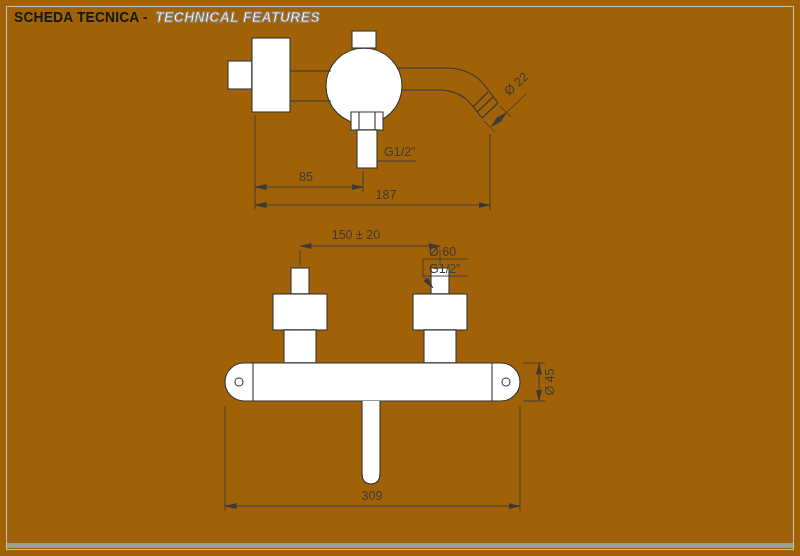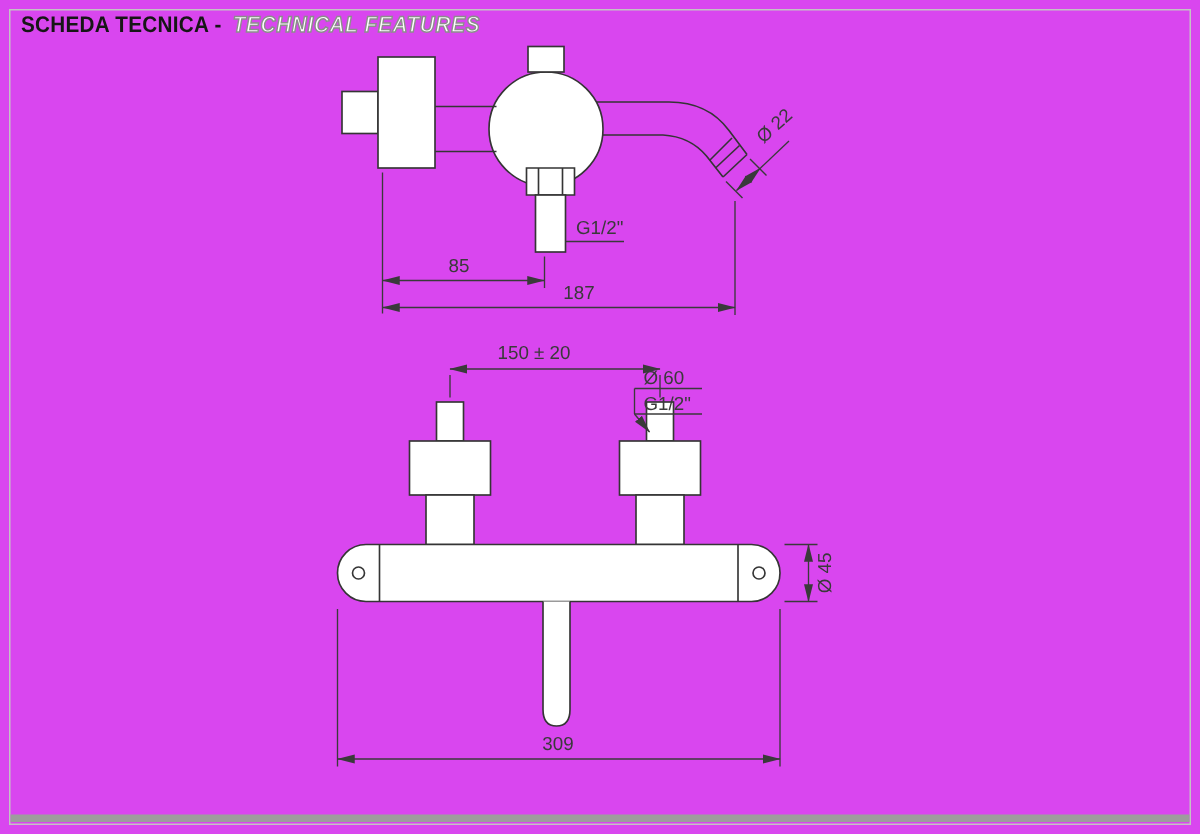--- a/index.html
+++ b/index.html
@@ -1,17 +1,17 @@
 <!DOCTYPE html>
 <html><head>
 <meta charset="utf-8">
 <style>
   html,body{margin:0;padding:0;background:#fff;}
   .page{
-    position:relative;width:800px;height:556px;background:#d946ef;overflow:hidden;
+    position:relative;width:800px;height:556px;background:#a16207;overflow:hidden;
     font-family:"Liberation Sans", sans-serif;
   }
   .frame{
     position:absolute;inset:6px;border:1px solid #c3c3c3;pointer-events:none;
   }
   .bottom-bar{
     position:absolute;left:7px;right:7px;bottom:8px;height:5px;background:#9d9d9d;
   }
   .titlebar{
     position:absolute;left:14px;top:8px;display:flex;gap:8px;align-items:baseline;

